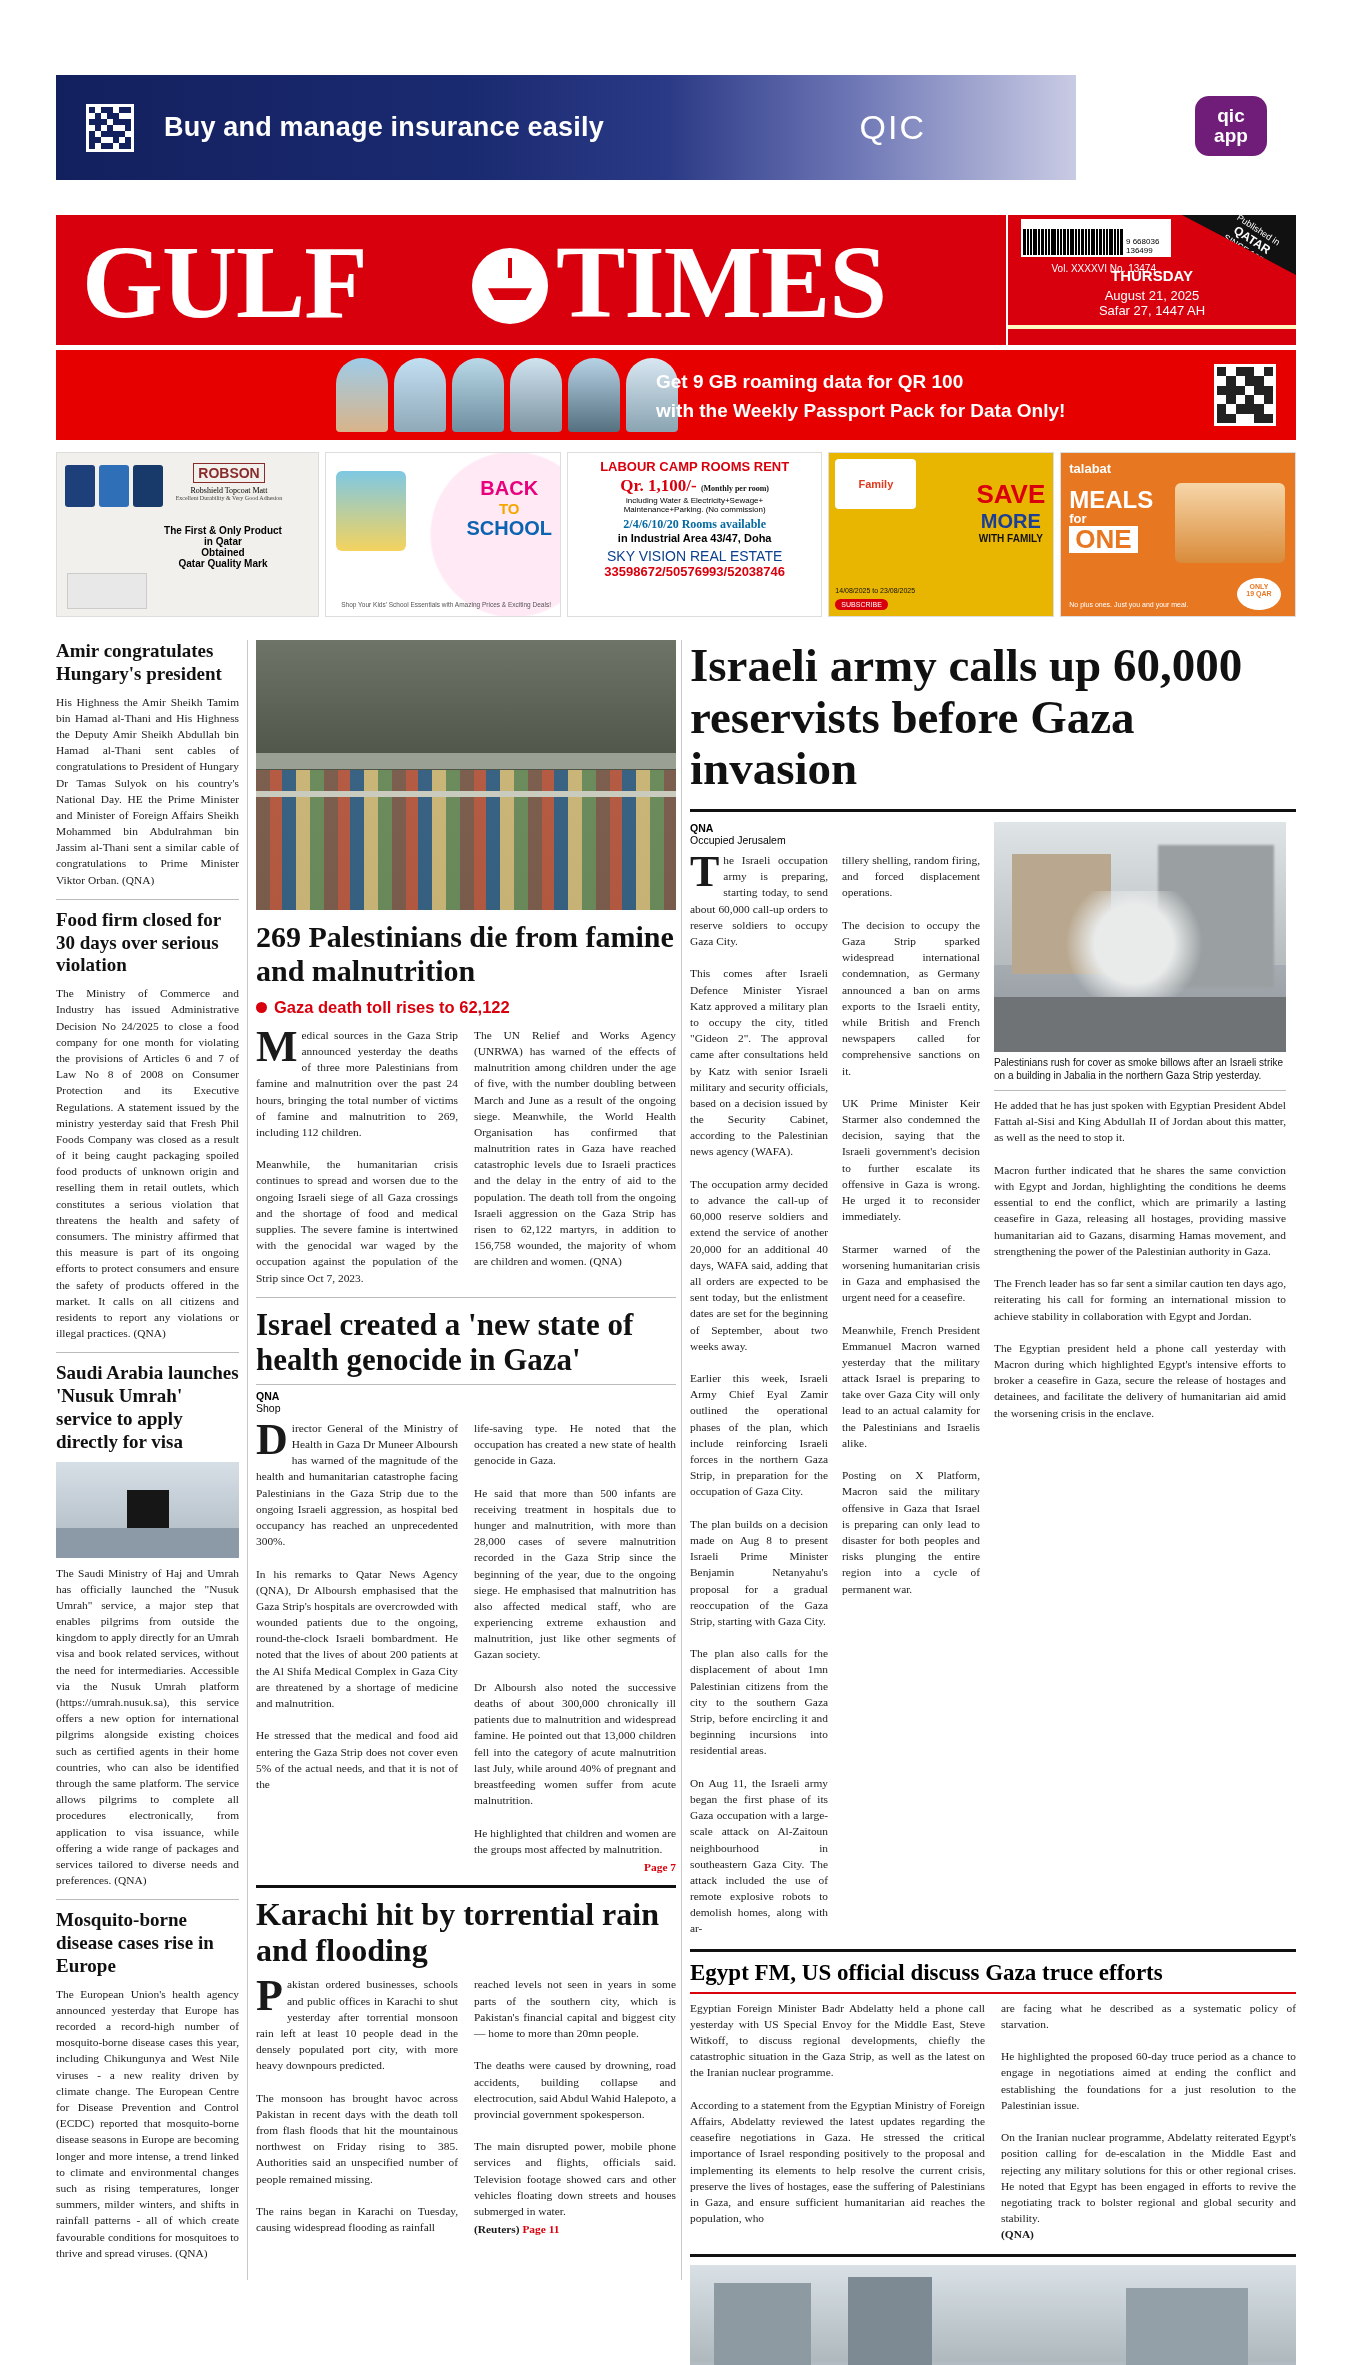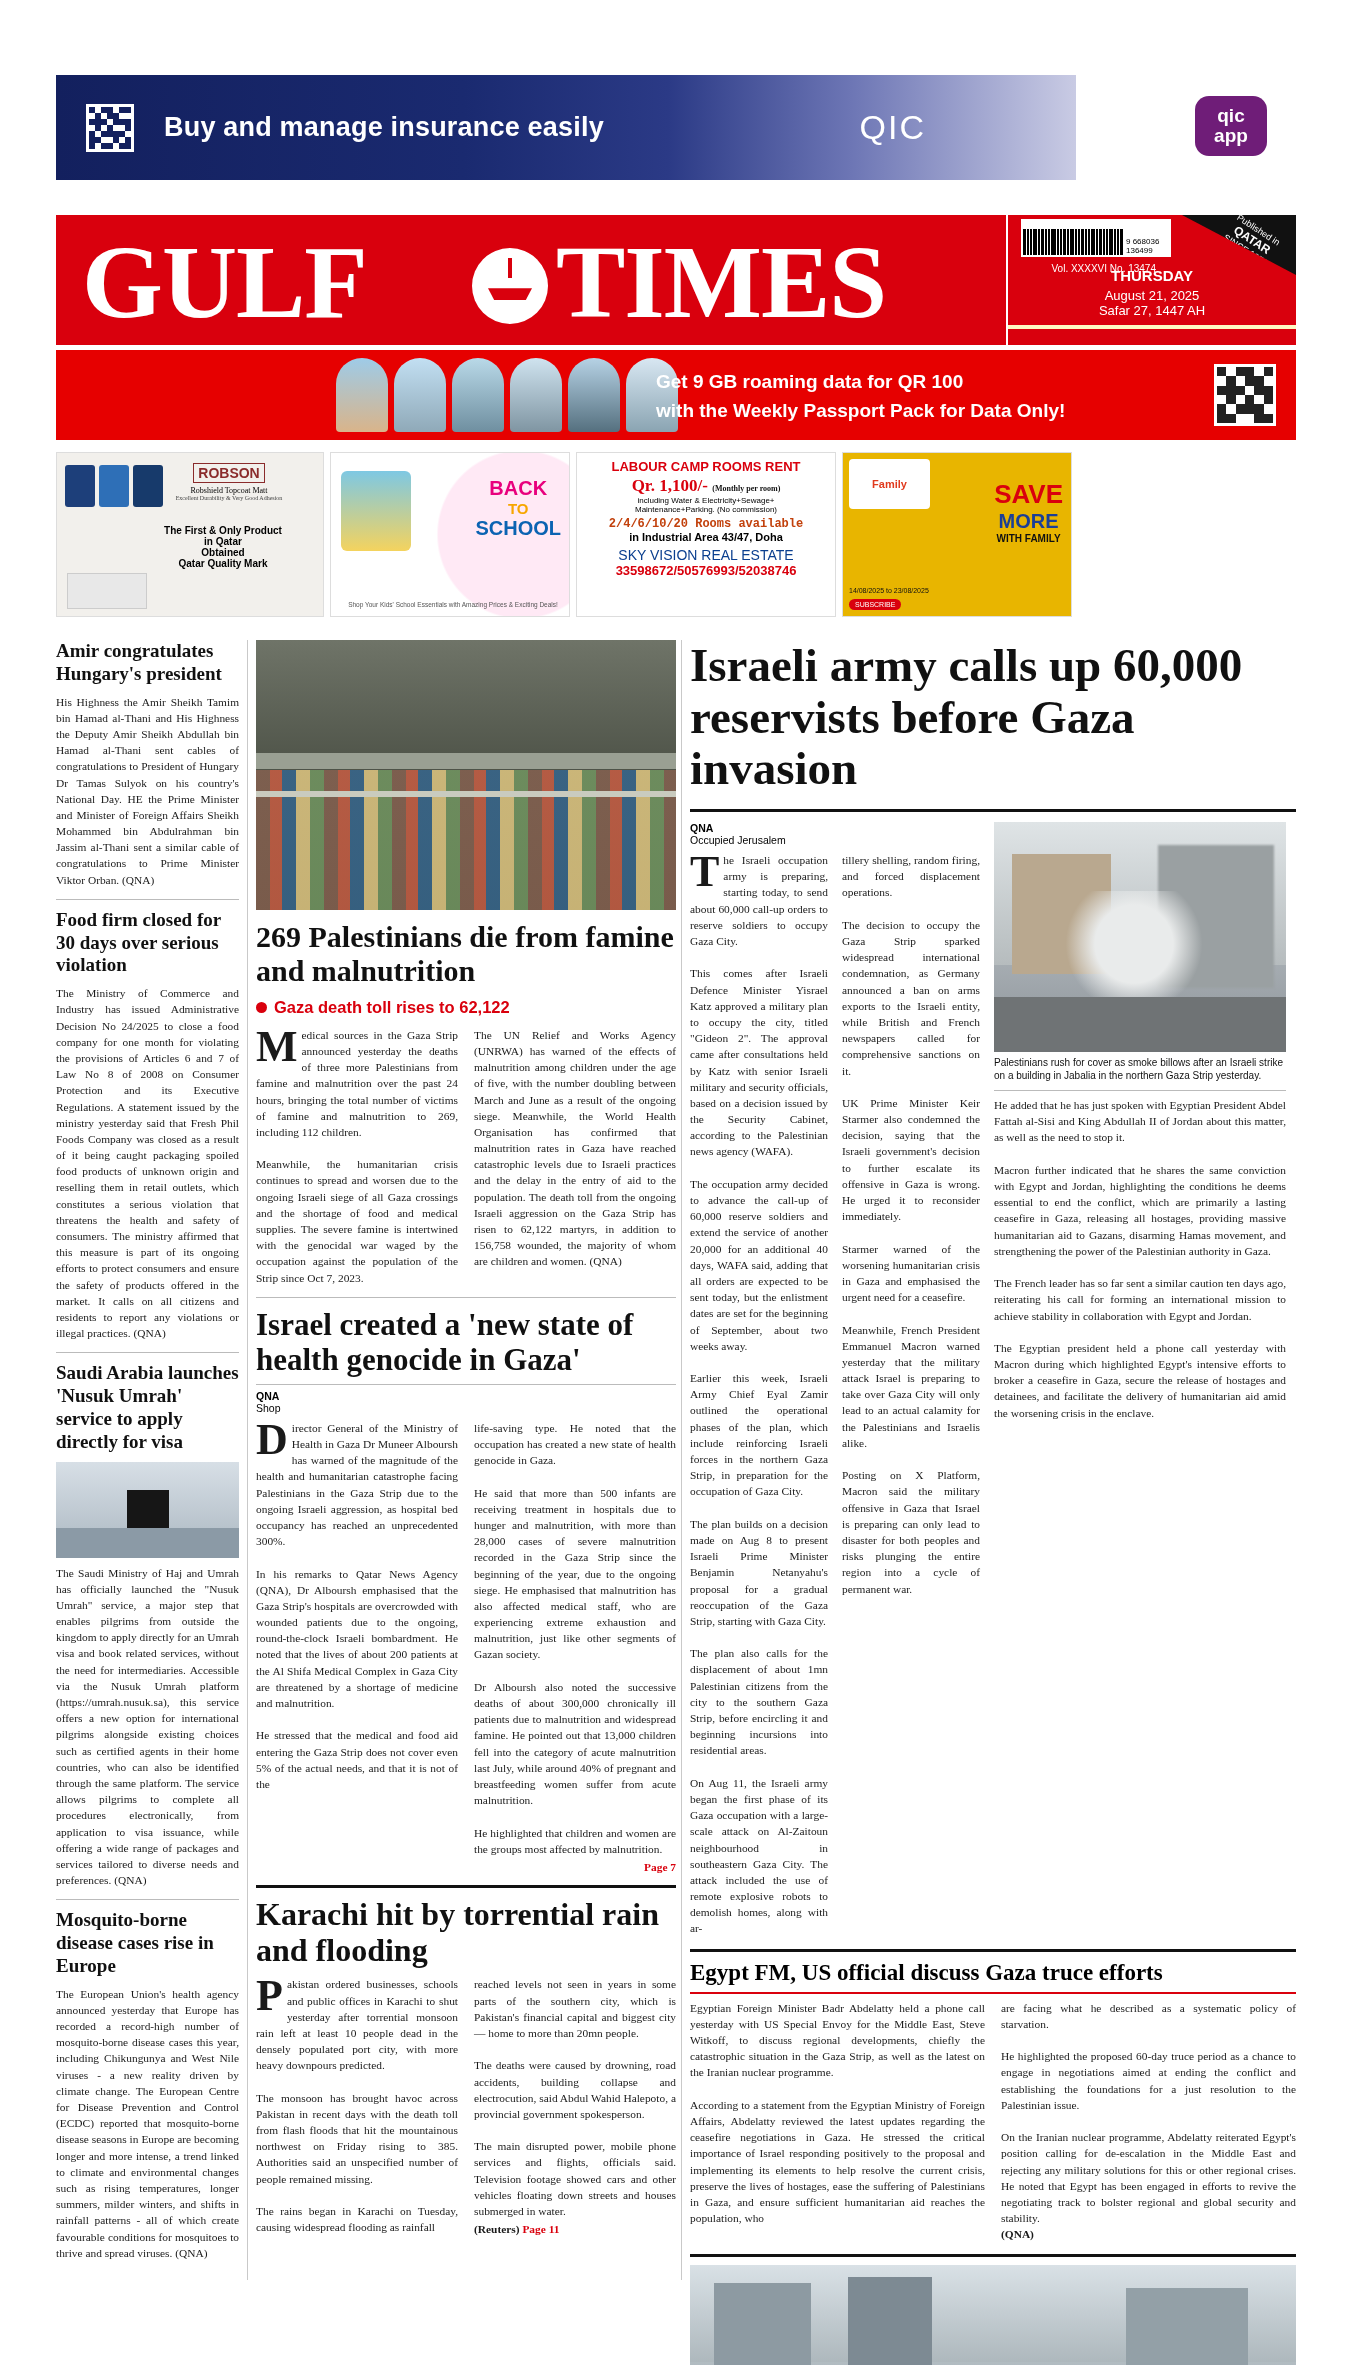--- a/index.html
+++ b/index.html
@@ -379,38 +379,52 @@
 
     <div class="adbox ad3">
       <div style="text-align:center;padding-top:6px">
         <div style="color:#d9000d;font-family:'Liberation Sans',sans-serif;font-weight:bold;font-size:13px">LABOUR CAMP ROOMS RENT</div>
         <div style="color:#d9000d;font-family:Liberation Serif, serif;font-weight:bold;font-size:17px;margin-top:2px">
           <span>Qr. 1,100/-</span>
           <span style="font-size:8px;color:#111">(Monthly per room)</span>
         </div>
         <div style="font-size:8px;font-family:'Liberation Sans',sans-serif">including Water &amp; Electricity+Sewage+</div>
         <div style="font-size:8px;font-family:'Liberation Sans',sans-serif">Maintenance+Parking. (No commission)</div>
-        <div style="font-size:12px;font-weight:bold;color:#c2410c;font-family:Liberation Mono, monospace;margin-top:3px">2/4/6/10/20 Rooms available</div>
+        <div style="font-size:12px;font-weight:bold;color:#0369a1;font-family:Liberation Serif, serif;margin-top:3px">2/4/6/10/20 Rooms available</div>
         <div style="font-size:11px;font-weight:bold;font-family:'Liberation Sans',sans-serif">in Industrial Area 43/47, Doha</div>
         <div style="font-size:14px;font-weight:normal;color:#0b3f8f;font-family:'Liberation Sans',sans-serif;margin-top:4px">SKY VISION REAL ESTATE</div>
         <div style="font-size:13px;font-weight:bold;color:#d9000d;font-family:'Liberation Sans',sans-serif">33598672/50576993/52038746</div>
       </div>
     </div>
 
     <div class="adbox ad4">
       <div style="position:absolute;left:6px;top:6px;width:81px;height:50px;background:#fff;border-radius:4px;display:flex;align-items:center;justify-content:center;font-family:'Liberation Sans',sans-serif;font-weight:bold;color:#e03a1e;font-size:11px">Family</div>
       <div style="position:absolute;right:8px;top:26px;text-align:center;font-family:'Liberation Sans',sans-serif;font-weight:bold;color:#1b3f96">
         <div style="font-size:26px;color:#d9000d">SAVE</div>
         <div style="font-size:20px">MORE</div>
         <div style="font-size:10px;color:#111">WITH FAMILY</div>
       </div>
       <div style="position:absolute;left:6px;bottom:22px;font-size:7px;font-family:'Liberation Sans',sans-serif;color:#111">14/08/2025 to 23/08/2025</div>
       <div style="position:absolute;left:6px;bottom:6px;background:#d9000d;color:#fff;font-size:7px;padding:2px 6px;border-radius:8px;font-family:'Liberation Sans',sans-serif">SUBSCRIBE</div>
     </div>
 
+    <div class="adbox ad5">
+      <div style="position:absolute;left:8px;top:8px;color:#fff;font-family:'Liberation Sans',sans-serif;font-size:13px;font-weight:bold">talabat</div>
+      <div style="position:absolute;left:8px;top:34px;color:#fff;font-family:'Liberation Sans',sans-serif;font-weight:bold;line-height:1.05">
+        <div style="font-size:24px">MEALS</div>
+        <div style="font-size:13px">for</div>
+        <div style="font-size:26px;background:#fff;color:#e87722;display:inline-block;padding:0 6px">ONE</div>
+      </div>
+      <div style="position:absolute;left:8px;bottom:8px;width:120px;font-size:7px;color:#fff;font-family:'Liberation Sans',sans-serif">No plus ones. Just you and your meal.</div>
+      <div style="position:absolute;right:10px;top:30px;width:110px;height:80px;background:linear-gradient(#f6d6a8,#d98b3a);border-radius:6px"></div>
+      <div style="position:absolute;right:14px;bottom:6px;width:44px;height:32px;background:#fff;border-radius:50%;text-align:center;color:#e87722;font-family:'Liberation Sans',sans-serif;font-size:7px;font-weight:bold;padding-top:5px">
+        <div>ONLY</div>
+        <div>19 QAR</div>
+      </div>
+    </div>
   </div>
 
   <div class="rule" style="left:247px; top:640px; width:1px; height:1640px;"></div>
   <div class="rule" style="left:681px; top:640px; width:1px; height:1640px;"></div>
 
   <div class="col-left">
 
     <div>
       <h2 class="lead">Amir congratulates Hungary's president</h2>
       <p class="body-t">His Highness the Amir Sheikh Tamim bin Hamad al-Thani and His Highness the Deputy Amir Sheikh Abdullah bin Hamad al-Thani sent cables of congratulations to President of Hungary Dr Tamas Sulyok on his country's National Day. HE the Prime Minister and Minister of Foreign Affairs Sheikh Mohammed bin Abdulrahman bin Jassim al-Thani sent a similar cable of congratulations to Prime Minister Viktor Orban. (QNA)</p>

